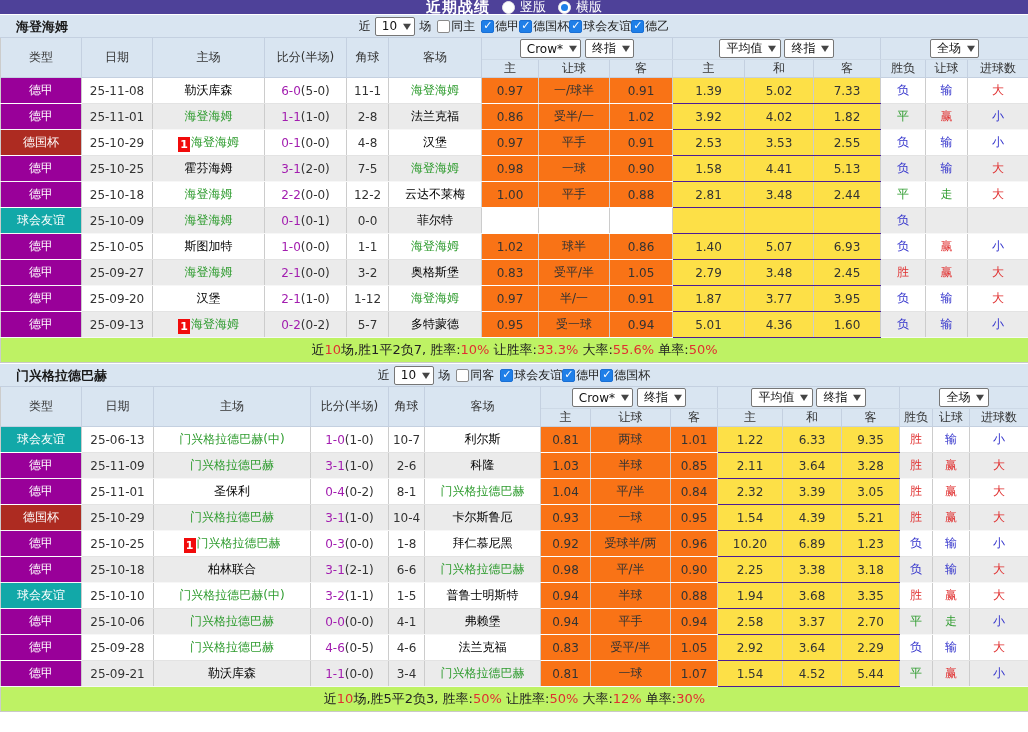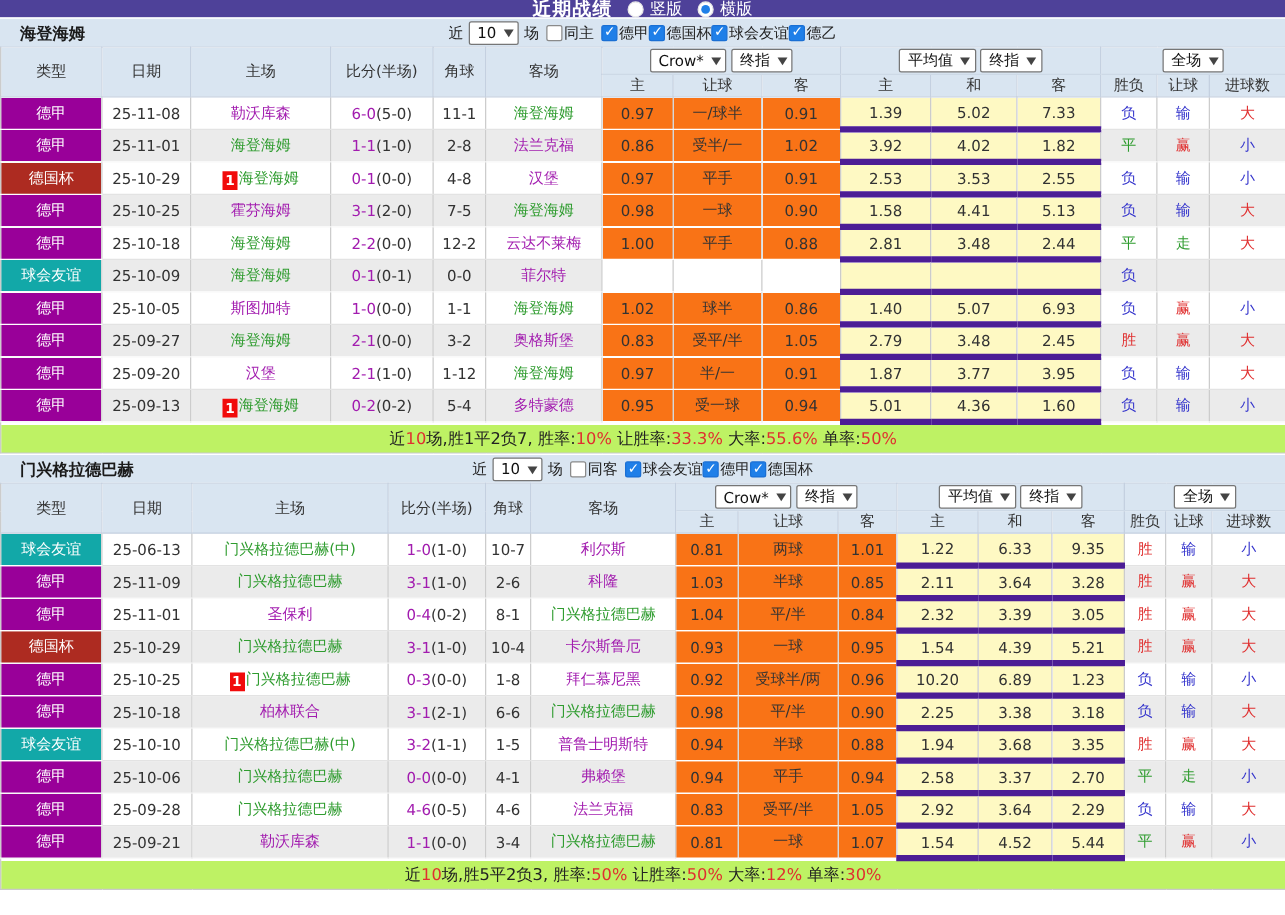--- a/index.html
+++ b/index.html
@@ -32,22 +32,22 @@
   th.grp{border-bottom:1px solid #cdd9e6}
   td{height:26px;text-align:center;border-right:1px solid #ccc;border-bottom:1px solid #e3e3e3;background:#fff;overflow:hidden;white-space:nowrap;font-size:12px;color:#333}
   td:first-child,th:first-child{border-left:1px solid #ccc}
   tr.alt td{background:#ebebeb;border-bottom:1px solid #f7f7f7}
   td.type{color:#fff;border-bottom:1px solid #fff}
   td.type[data-tc="purple"],tr.alt td.type[data-tc="purple"]{background:#990099}
   td.type[data-tc="red"],tr.alt td.type[data-tc="red"]{background:#ad2b21}
   td.type[data-tc="teal"],tr.alt td.type[data-tc="teal"]{background:#12a8a8}
   td.odds,tr.alt td.odds{background:#f97316;border-bottom:1px solid #fff}
   td.odds.blank,tr.alt td.odds.blank{background:#fff}
-  td.avg,tr.alt td.avg{background:#fef9c3;border-bottom:5px solid #4c1d95}
-  .tname{color:#a21caf}
+  td.avg,tr.alt td.avg{background:#fde047;border-bottom:1px solid #4c1d95}
+  .tname{color:#000000}
   .tname.focus{color:#2f9c2f}
   .score .m{color:#a21caf}
   .mark1{display:inline-block;background:#f10b0b;color:#fff;width:12px;height:15px;line-height:15px;font-size:11px;font-weight:bold;margin-right:1px;vertical-align:-2px}
   [data-clr="r"]{color:#e03030}
   [data-clr="g"]{color:#2f9c2f}
   [data-clr="b"]{color:#3333cc}
   tr.sumrow td{background:#bef264;height:25px;font-size:13px;color:#222;border-right:1px solid #ccc;border-bottom:1px solid #c9c9c9}
   tr.sumrow span{white-space:pre}
 </style>
 </head>
@@ -316,21 +316,21 @@
         <td class="avg">3.95</td>
         <td class="stat"><span data-clr="b">负</span></td>
         <td class="stat"><span data-clr="b">输</span></td>
         <td class="stat"><span data-clr="r">大</span></td>
       </tr>
       <tr class="alt">
         <td class="type" data-tc="purple">德甲</td>
         <td>25-09-13</td>
         <td class="team"><span class="mark1">1</span><span class="tname focus">海登海姆</span></td>
         <td class="score"><span class="m">0-2</span><span class="h">(0-2)</span></td>
-        <td>5-4</td>
+        <td>5-7</td>
         <td class="team"><span class="tname">多特蒙德</span></td>
         <td class="odds">0.95</td>
         <td class="odds">受一球</td>
         <td class="odds">0.94</td>
         <td class="avg">5.01</td>
         <td class="avg">4.36</td>
         <td class="avg">1.60</td>
         <td class="stat"><span data-clr="b">负</span></td>
         <td class="stat"><span data-clr="b">输</span></td>
         <td class="stat"><span data-clr="b">小</span></td>

